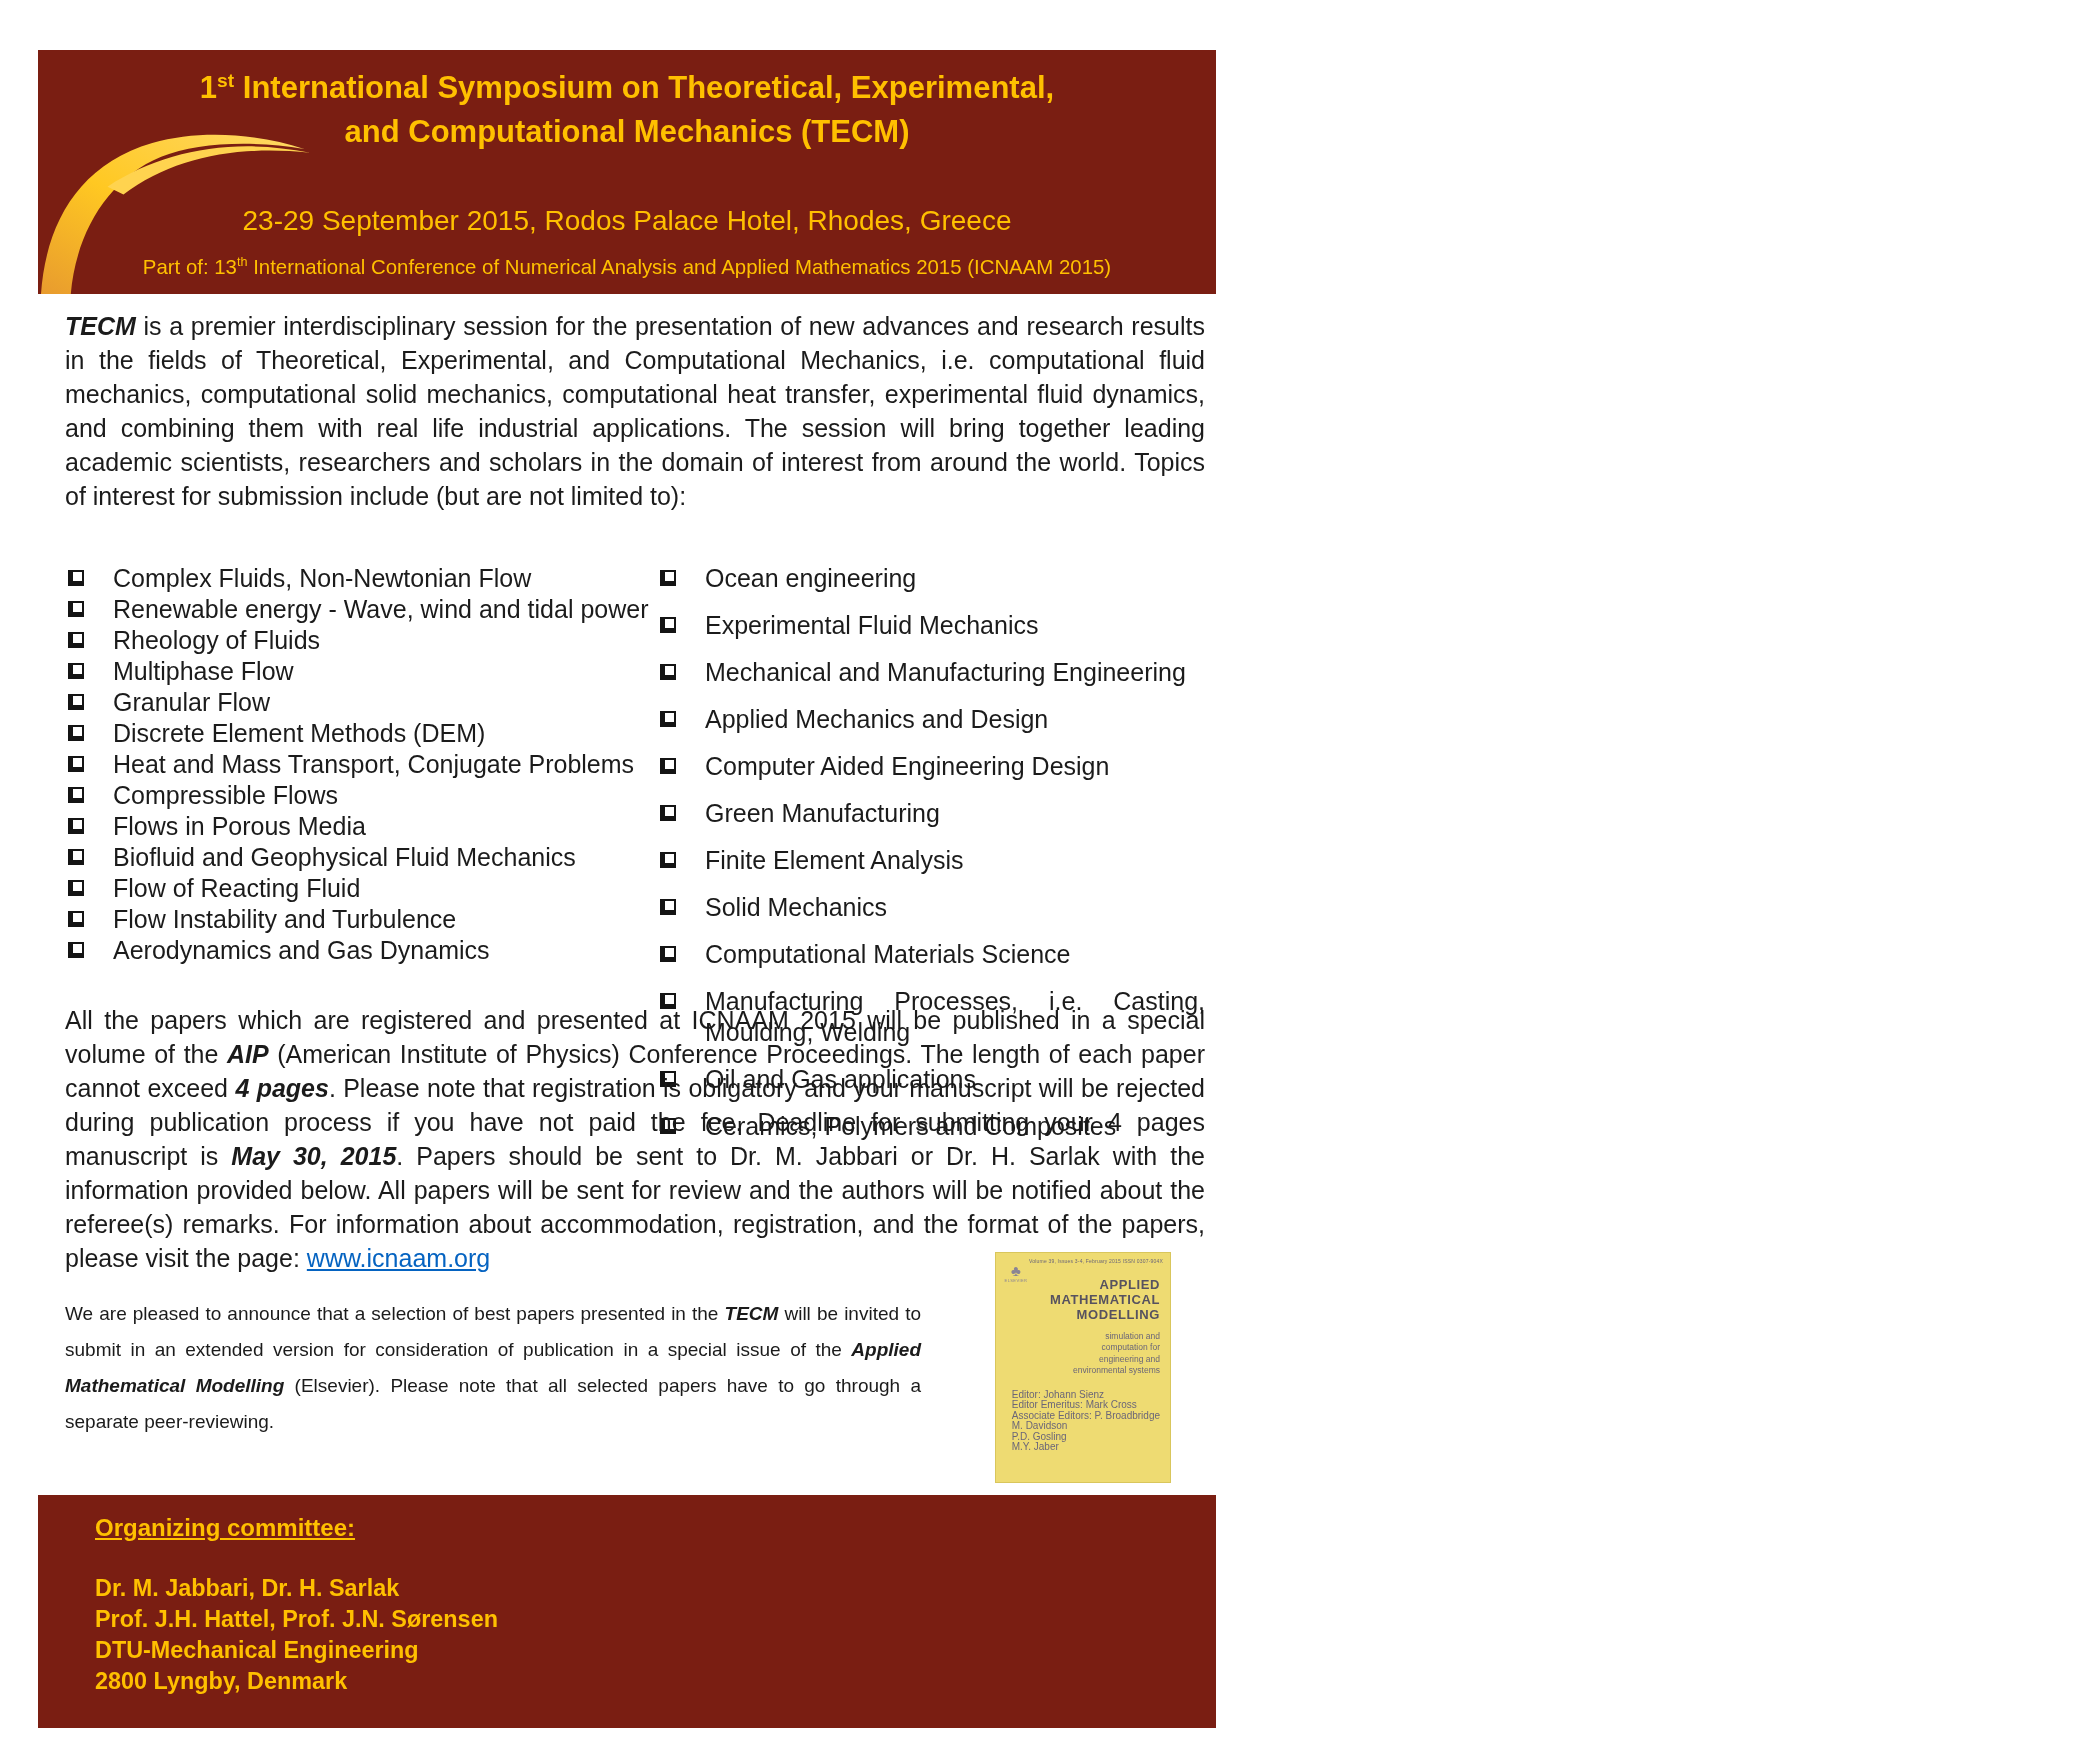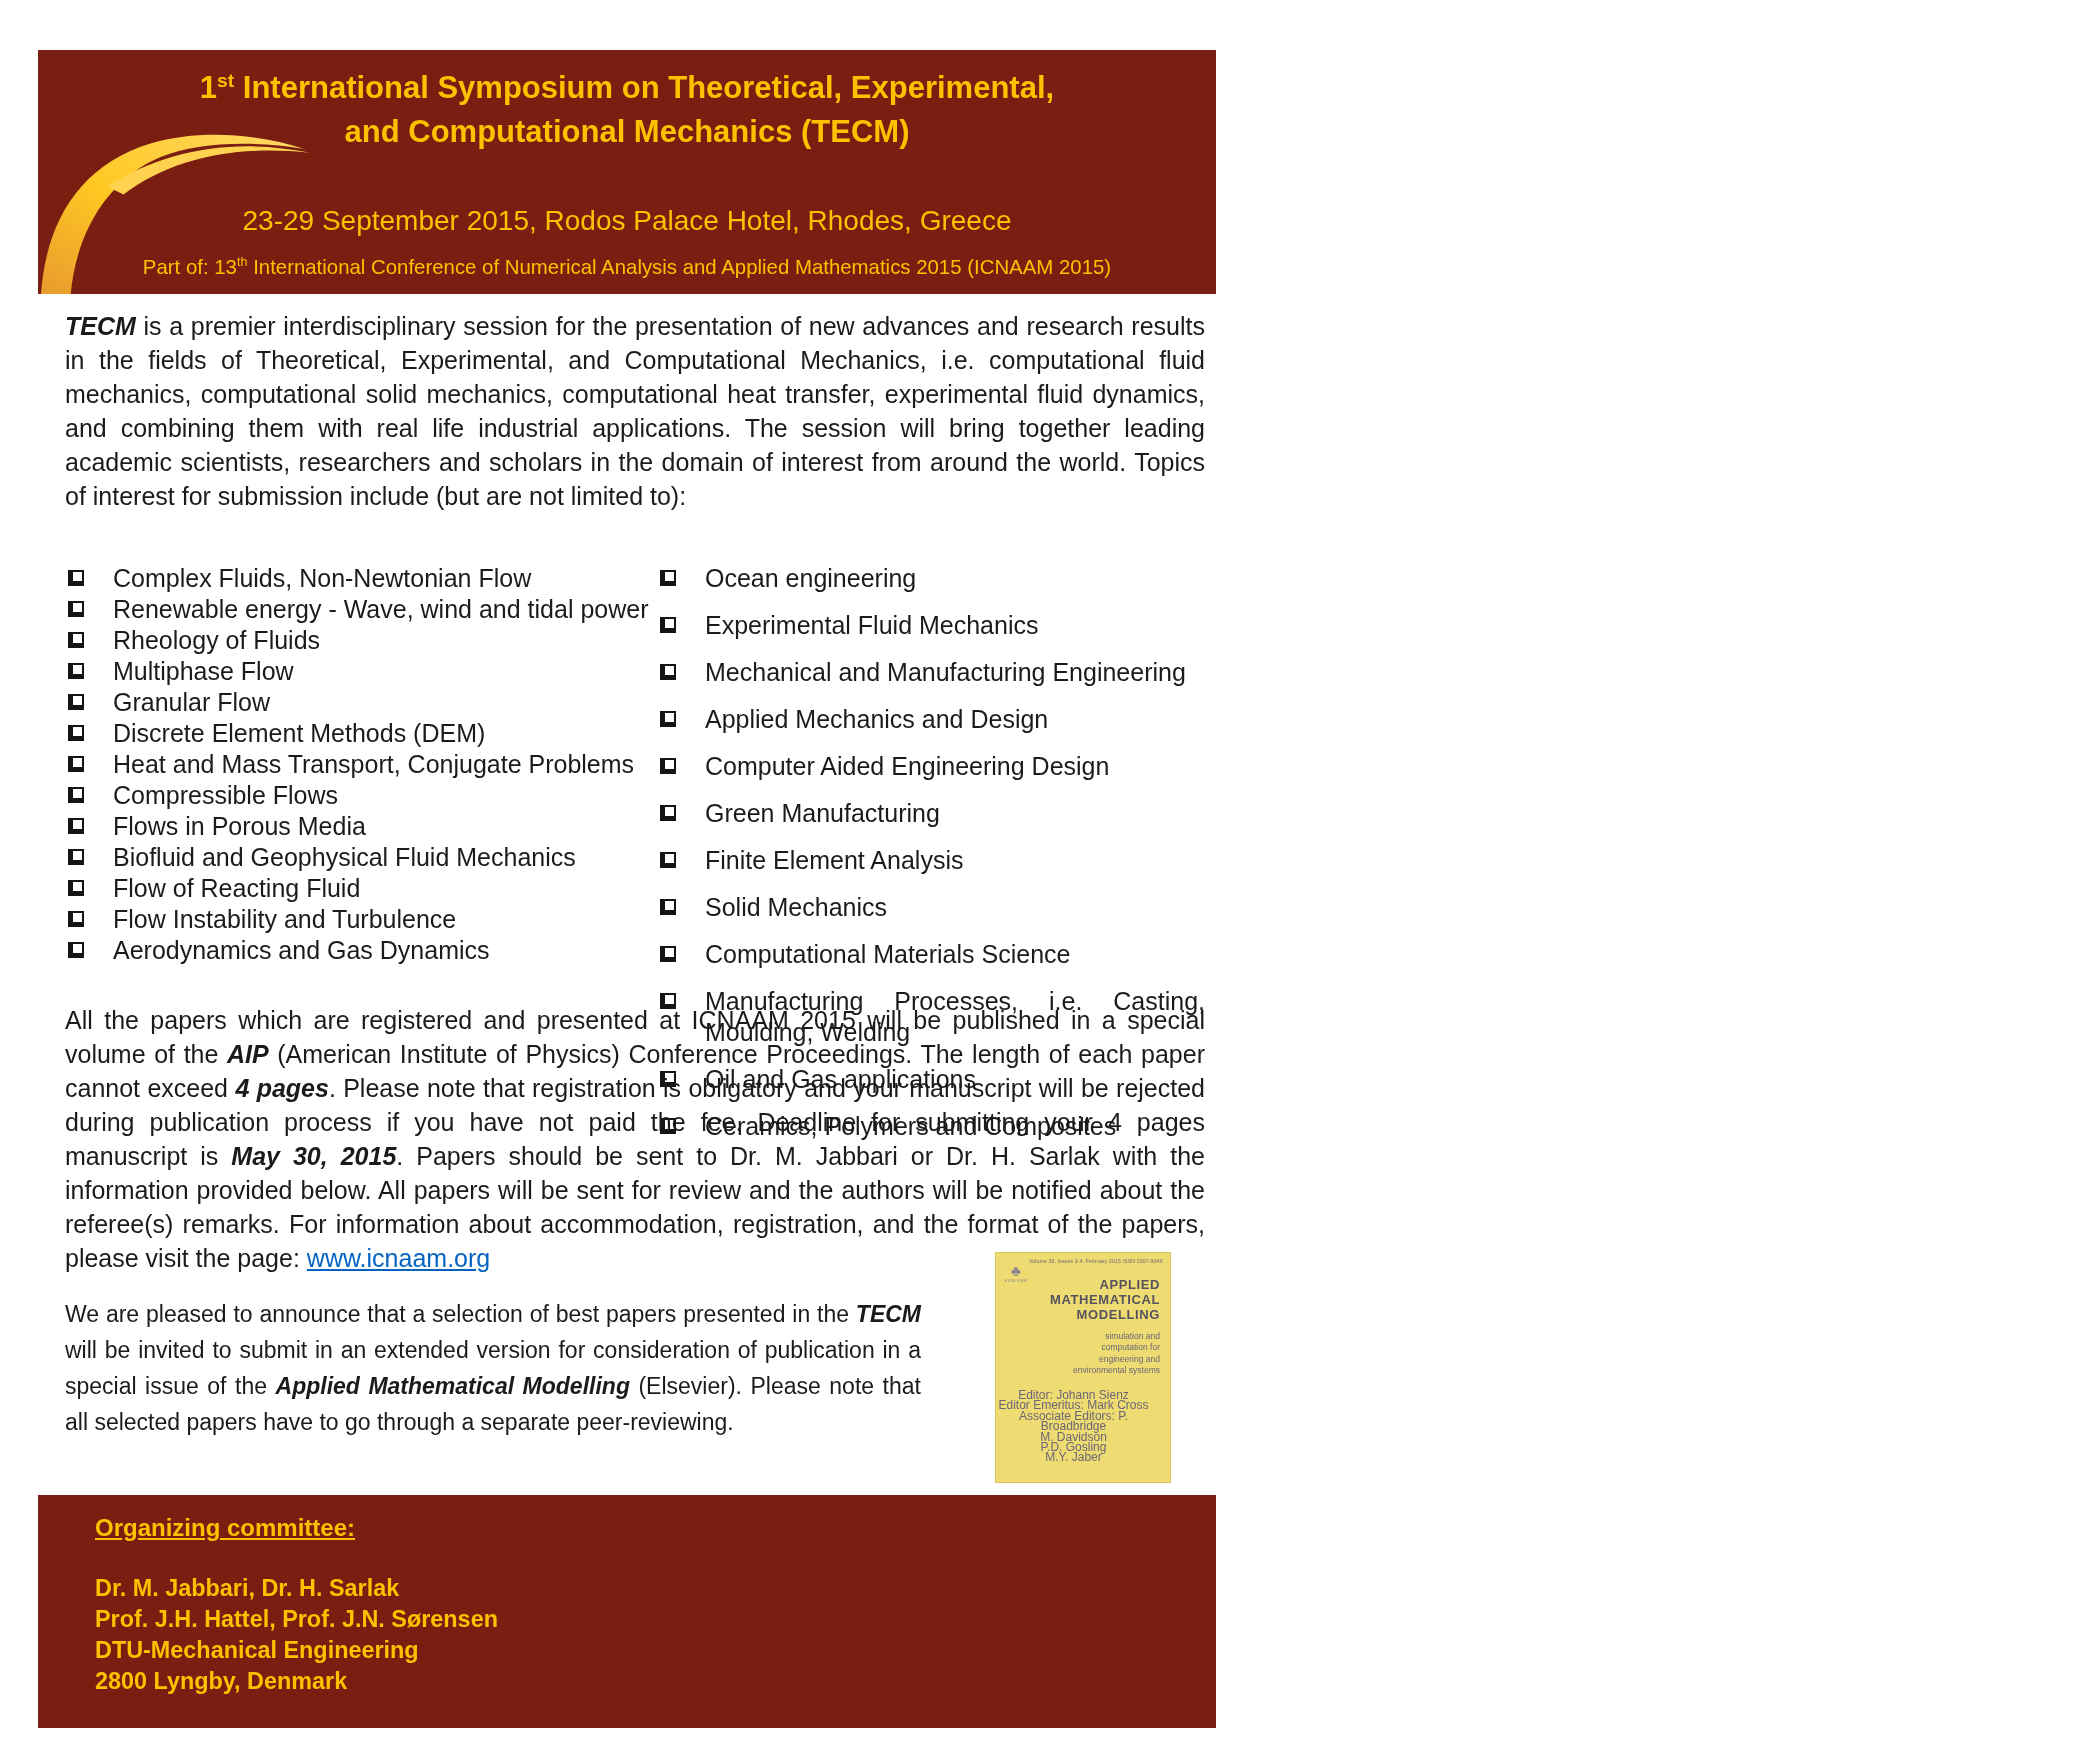--- a/index.html
+++ b/index.html
@@ -39,21 +39,21 @@
   .intro{
     position:absolute;left:65px;top:309px;width:1140px;
     font-size:25px;line-height:34px;text-align:justify;
   }
   .publication{
     position:absolute;left:65px;top:1003px;width:1140px;
     font-size:25px;line-height:34px;text-align:justify;
   }
   .announcement{
     position:absolute;left:65px;top:1296px;width:856px;
-    font-size:23px;line-height:36px;text-align:justify;
+    font-size:19px;line-height:36px;text-align:justify;
   }
 
   
   .topics{position:absolute;left:65px;top:563px;width:1140px;display:flex;}
   .topics-col{display:flex;flex-direction:column;}
   .topics-col.left{width:592px;}
   .topics-col.right{width:548px;gap:16px;}
   .topic-item{display:flex;align-items:flex-start;font-size:25px;line-height:31px;}
   .topic-box{
     flex:none;width:16px;height:16px;margin:7px 29px 0 3px;
@@ -77,22 +77,22 @@
   .cover-logo .pub{font-size:4px;letter-spacing:0.4px;display:block;}
   .cover-title{
     position:absolute;top:24px;right:10px;text-align:right;
     font-size:13px;font-weight:700;line-height:15px;letter-spacing:0.6px;color:var(--cover-ink);
   }
   .cover-sub{
     position:absolute;top:78px;right:10px;text-align:right;
     font-size:8.5px;line-height:11.4px;
   }
   .cover-editors{
-    position:absolute;top:137px;right:19px;text-align:center;
-    font-size:12px;line-height:10.4px;
+    position:absolute;top:137px;right:10px;text-align:left;
+    font-size:10px;line-height:10.4px;
   }
 
   
   .footer{
     position:absolute;left:38px;top:1495px;width:1178px;height:233px;
     background:var(--maroon);color:var(--gold);font-weight:700;
   }
   .footer-col{position:absolute;}
   .footer-col.org{left:57px;top:19px;}
   .footer-col.sub{left:619px;top:25px;}

